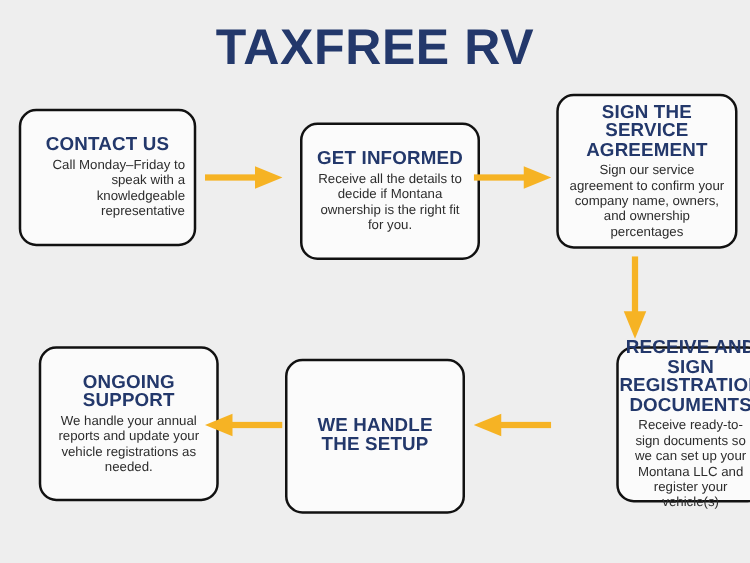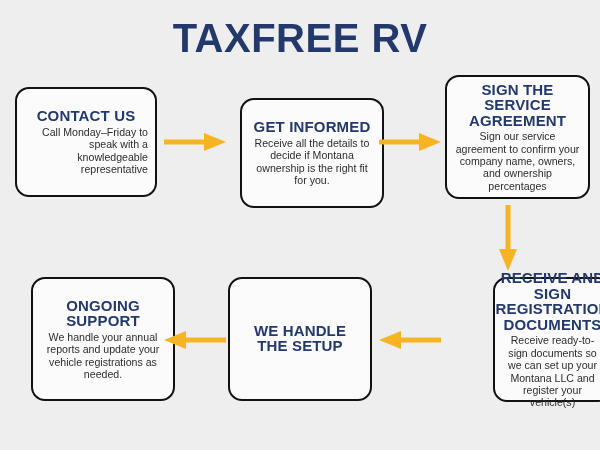--- a/index.html
+++ b/index.html
@@ -63,21 +63,21 @@
     color: #2c2c2c;
     font-size: 10.6px;
     line-height: 12.4px;
   }
 
   
   #box-1 { left: 15px;  top: 87px;  width: 142px; height: 110px; text-align: right; }
   #box-2 { left: 240px; top: 87px;  width: 144px; height: 110px; margin-top: 11px; }
   #box-3 { left: 445px; top: 75px;  width: 145px; height: 124px; }
   #box-4 { left: 445px; top: 277px; width: 119px; height: 125px; margin-left: 48px; }
-  #box-5 { left: 228px; top: 277px; width: 144px; height: 124px; }
+  #box-5 { left: 228px; top: 287px; width: 144px; height: 124px; }
   #box-6 { left: 15px;  top: 277px; width: 144px; height: 124px; margin-left: 16px; }
 
   
   .arrow {
     position: absolute;
   }
   .arrow svg { display: block; }
 
   #arrow-1-2 { left: 164px; top: 129px; }
   #arrow-2-3 { left: 379px; top: 129px; }

